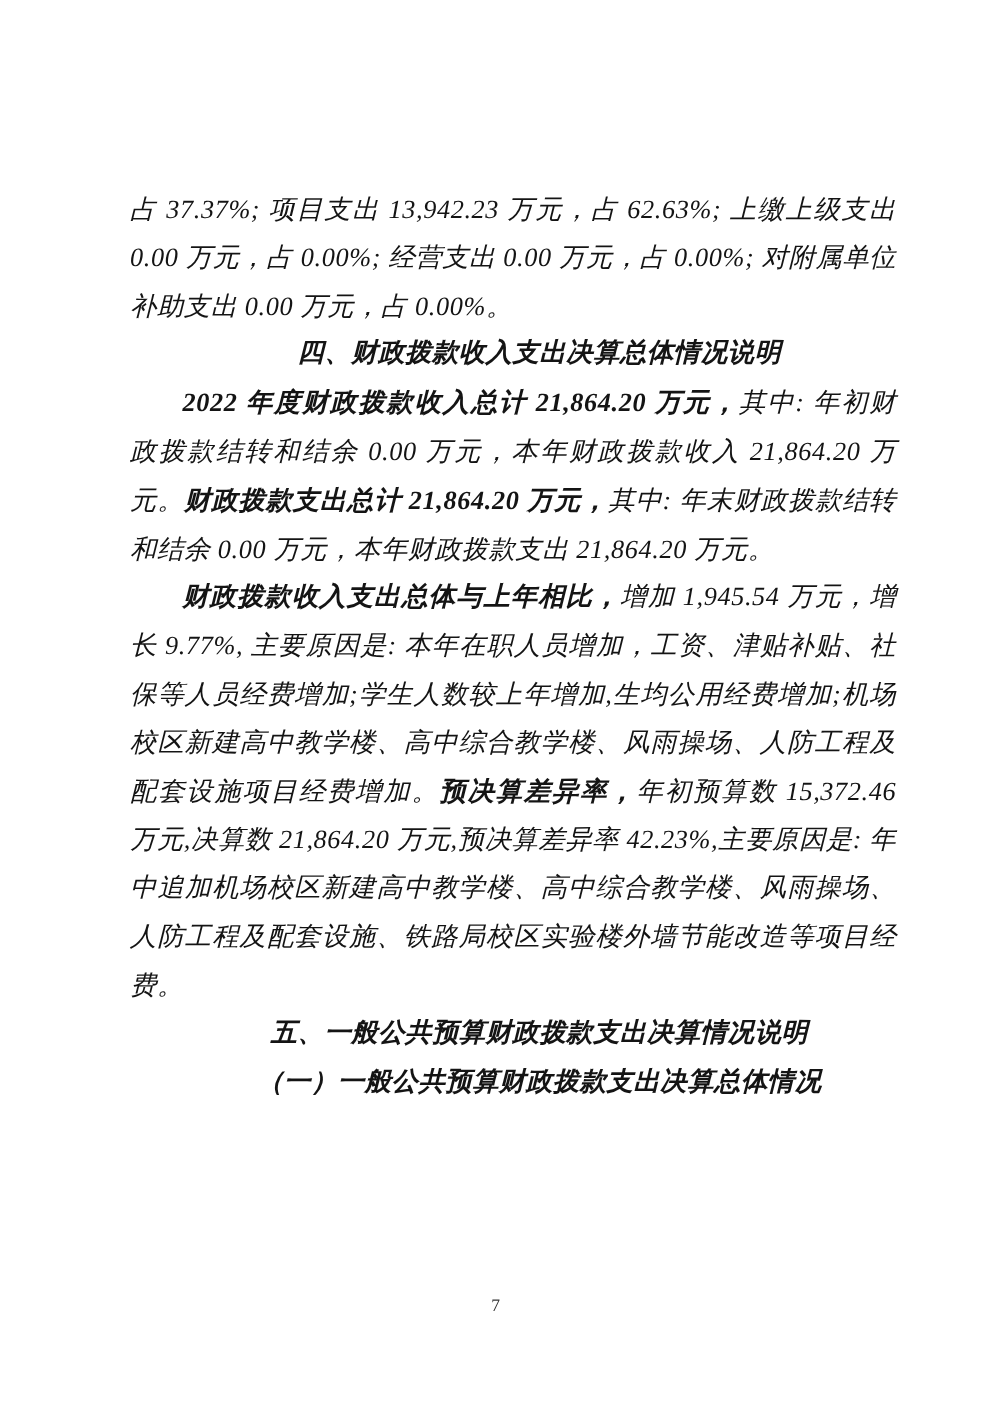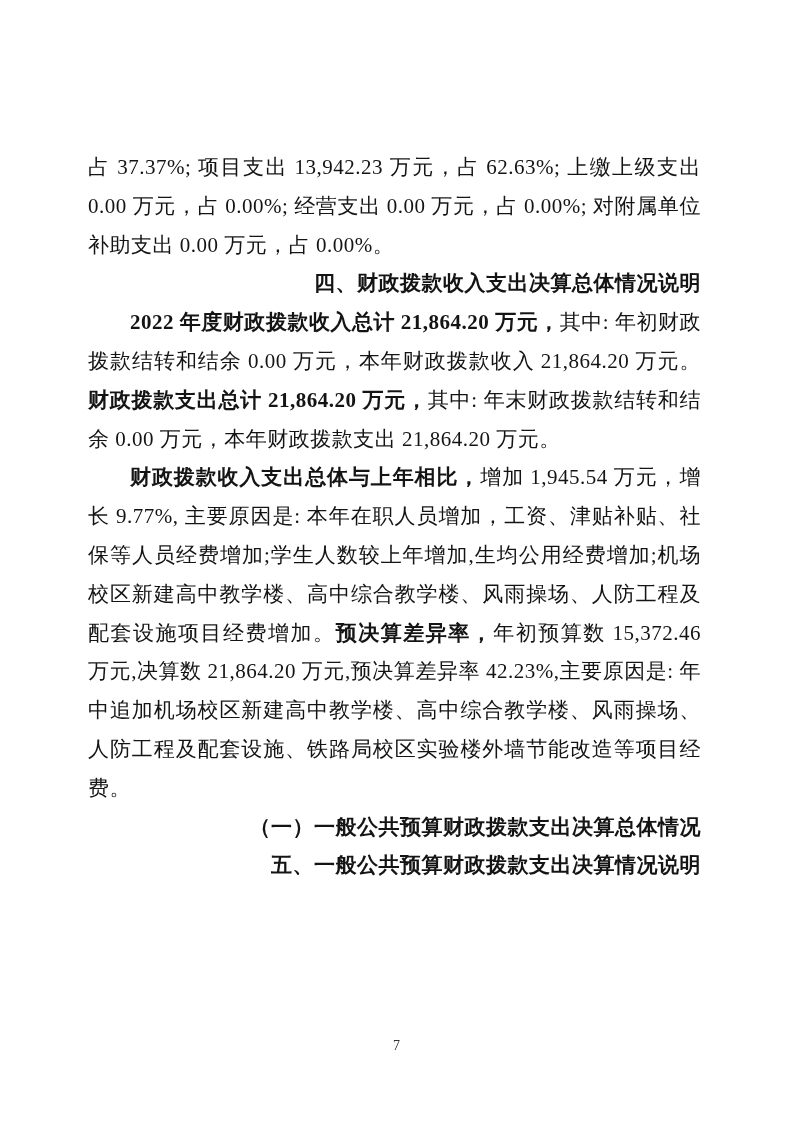--- a/index.html
+++ b/index.html
@@ -12,38 +12,39 @@
     width: 793px;
     height: 1122px;
     background: #ffffff;
     overflow: hidden;
     font-family: "Liberation Serif", "DejaVu Serif", serif;
     color: #141414;
   }
   .doc-body {
     position: absolute;
     top: 148px;
-    left: 88px;
+    left: 104px;
     width: 613px;
+    font-style: italic;
   }
   .para, .heading {
     margin: 0;
     font-size: 21px;
     line-height: 38.8px;
     text-align: justify;
     text-indent: 2em;
     letter-spacing: 0.5px;
     word-break: break-all;
   }
   .para.no-indent {
     text-indent: 0;
   }
   .heading {
     font-weight: 700;
-    text-align: right;
+    text-align: center;
   }
   .heading.hei {
     font-family: "Liberation Sans", "DejaVu Sans", sans-serif;
   }
   .run-bold {
     font-weight: 700;
   }
   .page-footer {
     position: absolute;
     top: 1036px;
@@ -71,25 +72,25 @@
     </p>
 
     <p class="para">
       <span class="run-bold">2022 年度财政拨款收入总计 21,864.20 万元，</span><span>其中: 年初财政拨款结转和结余 0.00 万元，本年财政拨款收入 21,864.20 万元。</span><span class="run-bold">财政拨款支出总计 21,864.20 万元，</span><span>其中: 年末财政拨款结转和结余 0.00 万元，本年财政拨款支出 21,864.20 万元。</span>
     </p>
 
     <p class="para">
       <span class="run-bold">财政拨款收入支出总体与上年相比，</span><span>增加 1,945.54 万元，增长 9.77%, 主要原因是: 本年在职人员增加，工资、津贴补贴、社保等人员经费增加;学生人数较上年增加,生均公用经费增加;机场校区新建高中教学楼、高中综合教学楼、风雨操场、人防工程及配套设施项目经费增加。</span><span class="run-bold">预决算差异率，</span><span>年初预算数 15,372.46 万元,决算数 21,864.20 万元,预决算差异率 42.23%,主要原因是: 年中追加机场校区新建高中教学楼、高中综合教学楼、风雨操场、人防工程及配套设施、铁路局校区实验楼外墙节能改造等项目经费。</span>
     </p>
 
+    <p class="heading hei">
+      <span>五、一般公共预算财政拨款支出决算情况说明</span>
+    </p>
+
     <p class="heading">
       <span>（一）一般公共预算财政拨款支出决算总体情况</span>
-    </p>
-
-    <p class="heading hei">
-      <span>五、一般公共预算财政拨款支出决算情况说明</span>
     </p>
 
 
   </div>
 
   <div class="page-footer">7</div>
 </div>
 
 </body></html>

